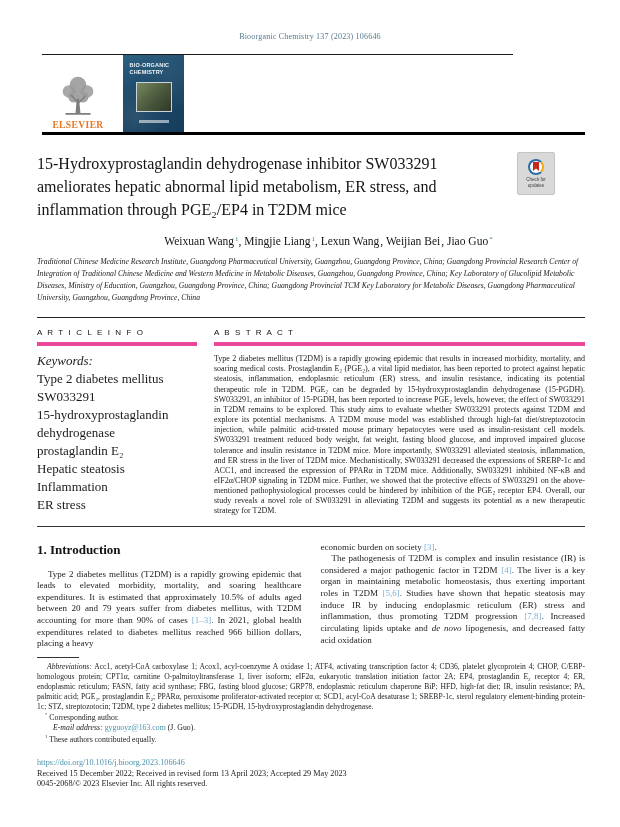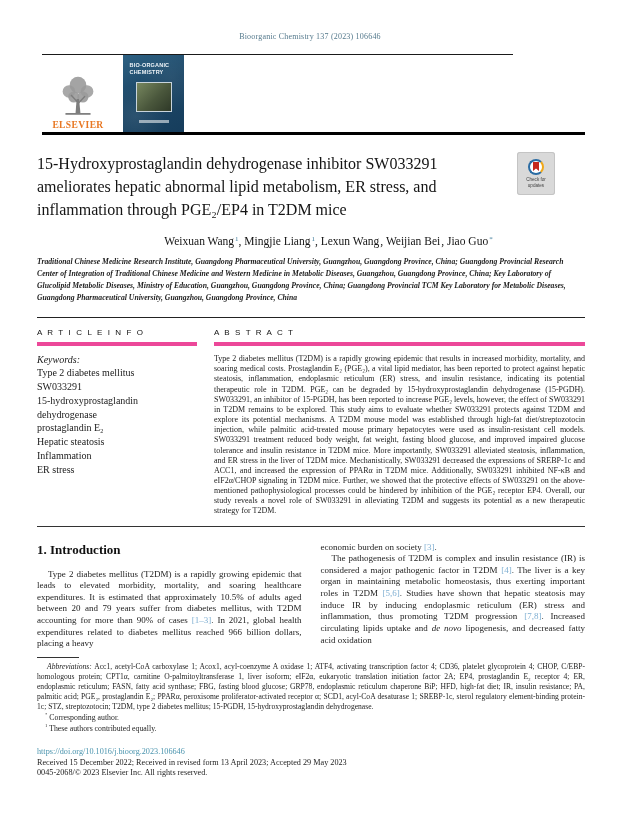--- a/index.html
+++ b/index.html
@@ -37,29 +37,29 @@
   .thick-rule{margin:0 0 0 42px;width:543px;border-top:3px solid #000;}
   .title-block{position:relative;margin:17px 0 0 37px;width:478px;font-size:16px;line-height:1.45;color:#141414;}
   .badge{position:absolute;left:517px;top:152px;width:38px;height:43px;background:#d9d9d9;border-radius:3px;
     display:flex;flex-direction:column;align-items:center;justify-content:center;cursor:pointer;box-shadow:0 0 0 1px #c4c4c4 inset;}
   .badge-circle{width:16px;height:16px;border-radius:50%;background:#fff;border:2px solid #2b6ca3;
     display:flex;align-items:center;justify-content:center;border-right-color:#f0a818;}
   .badge-bookmark{width:6px;height:9px;background:#c5281c;clip-path:polygon(0 0,100% 0,100% 100%,50% 72%,0 100%);}
   .badge-text{font-family:"Liberation Sans",sans-serif;font-size:4.6px;color:#444;text-align:center;line-height:1.3;margin-top:2px;}
   .authors{margin:13px 0 0 37px;font-size:11.5px;color:#141414;text-align:center;}
   .authors sup{font-size:7px;color:var(--marker_teal);margin-left:1px;}
-  .affiliation{margin:9px 0 0 37px;width:548px;font-style:italic;font-size:7.7px;line-height:1.55;color:#222;font-weight:bold;}
+  .affiliation{margin:9px 0 0 37px;width:548px;font-style:italic;font-size:7.7px;line-height:1.55;color:#222;}
   .rule{margin-left:37px;width:548px;border-top:1px solid #222;}
   .rule-mid{margin-top:13px;}
   .info-grid{margin-left:37px;width:548px;display:flex;gap:17px;}
   .info-col{width:160px;flex:none;}
   .abs-col{flex:1;min-width:0;}
   .sec-heading{font-family:"Liberation Sans",sans-serif;font-size:8px;letter-spacing:1.6px;color:#111;
     padding:10px 0 5px 0;border-bottom:4px solid #ec4899;}
-  .info-body{padding-top:7px;font-size:10px;line-height:1.3;}
+  .info-body{padding-top:7px;font-size:13px;line-height:1.3;}
   .kw-label{font-style:italic;}
   .kw-item{line-height:1.38;}
   .abs-body{padding-top:8px;font-size:8px;line-height:1.27;text-align:justify;color:#1c1c1c;}
   .rule-after-abs{margin-top:9px;border-top:1.2px solid #333;}
   .intro{margin:15px 0 0 37px;width:548px;display:flex;gap:19px;}
   .intro-col{flex:1;min-width:0;}
   .intro h2{font-size:13px;font-weight:bold;color:#111;margin-bottom:11px;}
   .intro p{font-size:9px;line-height:1.29;text-align:justify;color:#1c1c1c;}
   .intro p.indent{text-indent:11px;}
   .ref{color:var(--ref_blue);}
@@ -166,20 +166,21 @@
     <div class="intro-col">
       <p><span>economic burden on society </span><span class="ref">[3]</span><span>.</span></p>
       <p class="indent"><span>The pathogenesis of T2DM is complex and insulin resistance (IR) is considered a major pathogenic factor in T2DM </span><span class="ref">[4]</span><span>. The liver is a key organ in maintaining metabolic homeostasis, thus exerting important roles in T2DM </span><span class="ref">[5,6]</span><span>. Studies have shown that hepatic steatosis may induce IR by inducing endoplasmic reticulum (ER) stress and inflammation, thus promoting T2DM progression </span><span class="ref">[7,8]</span><span>. Increased circulating lipids uptake and </span><span class="italic">de novo</span><span> lipogenesis, and decreased fatty acid oxidation</span></p>
     </div>
   </div>
 
   <div class="footnote">
     <div class="fn-rule"></div>
     <p class="abbrev"><span class="italic">Abbreviations:</span><span> Acc1, acetyl-CoA carboxylase 1; Acox1, acyl-coenzyme A oxidase 1; ATF4, activating transcription factor 4; CD36, platelet glycoprotein 4; CHOP, C/EBP-homologous protein; CPT1α, carnitine O-palmitoyltransferase 1, liver isoform; eIF2α, eukaryotic translation initiation factor 2A; EP4, prostaglandin E₂ receptor 4; ER, endoplasmic reticulum; FASN, fatty acid synthase; FBG, fasting blood glucose; GRP78, endoplasmic reticulum chaperone BiP; HFD, high-fat diet; IR, insulin resistance; PA, palmitic acid; PGE₂, prostaglandin E₂; PPARα, peroxisome proliferator-activated receptor α; SCD1, acyl-CoA desaturase 1; SREBP-1c, sterol regulatory element-binding protein-1c; STZ, streptozotocin; T2DM, type 2 diabetes mellitus; 15-PGDH, 15-hydroxyprostaglandin dehydrogenase.</span></p>
     <div class="fn-line"><sup>*</sup><span> Corresponding author.</span></div>
+    <div class="fn-line fn-email"><span class="italic">E-mail address: </span><a href="#" class="email">gyguoyz@163.com</a><span> (J. Guo).</span></div>
     <div class="fn-line"><sup>1</sup><span> These authors contributed equally.</span></div>
   </div>
 
   <div class="pubinfo">
     <div><a href="#">https://doi.org/10.1016/j.bioorg.2023.106646</a></div>
     <div>Received 15 December 2022; Received in revised form 13 April 2023; Accepted 29 May 2023</div>
     <div>0045-2068/© 2023 Elsevier Inc. All rights reserved.</div>
   </div>
 
 

